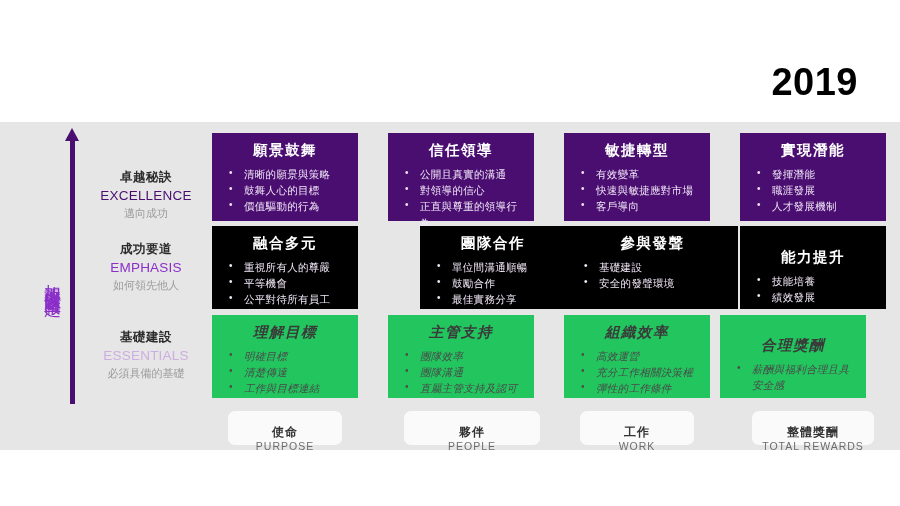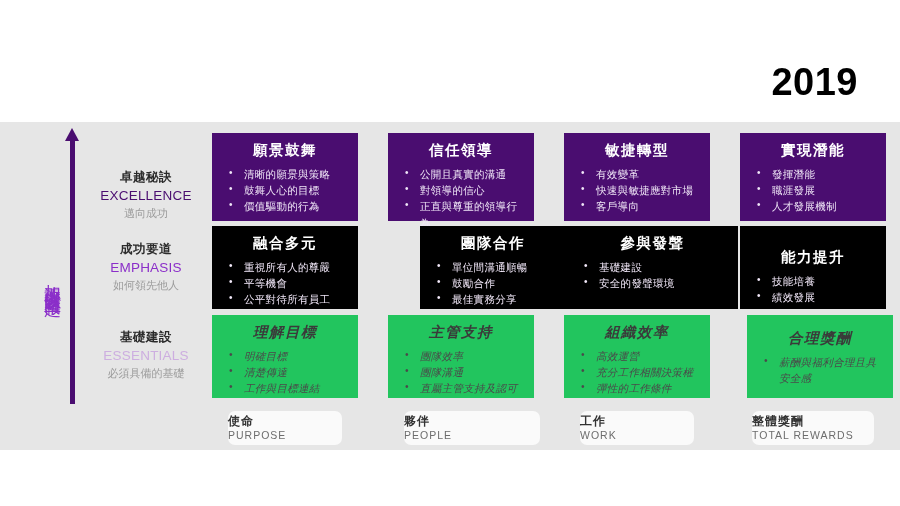--- a/index.html
+++ b/index.html
@@ -162,21 +162,22 @@
   }
   .row-essentials .card-title { color: #3a3a3a; }
   .row-essentials li, .row-essentials li::before { color: #4a4a4a; }
 
   
   .pill {
     position: absolute;
     box-sizing: border-box;
     background: #fafafa;
     border-radius: 7px;
-    padding-top: 3px;
+    text-align: center;
+    padding-top: 14px;
     height: 34px;
   }
   .pill-zh {
     font-size: 12px;
     font-weight: bold;
     color: #333333;
     line-height: 1.2;
     letter-spacing: 1px;
   }
   .pill-en {
@@ -296,21 +297,21 @@
   </ul>
 </div>
 <div class="card row-essentials" style="left:564px; top:315px; width:146px; height:83px;">
   <div class="card-title">組織效率</div>
   <ul>
     <li>高效運營</li>
     <li>充分工作相關決策權</li>
     <li>彈性的工作條件</li>
   </ul>
 </div>
-<div class="card row-essentials" style="left:747px; top:315px; width:146px; height:83px; padding-top:14px;">
+<div class="card row-essentials" style="left:720px; top:315px; width:146px; height:83px; padding-top:21px;">
   <div class="card-title">合理獎酬</div>
   <ul>
     <li>薪酬與福利合理且具安全感</li>
   </ul>
 </div>
 
 <div class="pill" style="left:228px; top:411px; width:114px;">
   <div class="pill-zh">使命</div>
   <div class="pill-en">PURPOSE</div>
 </div>

